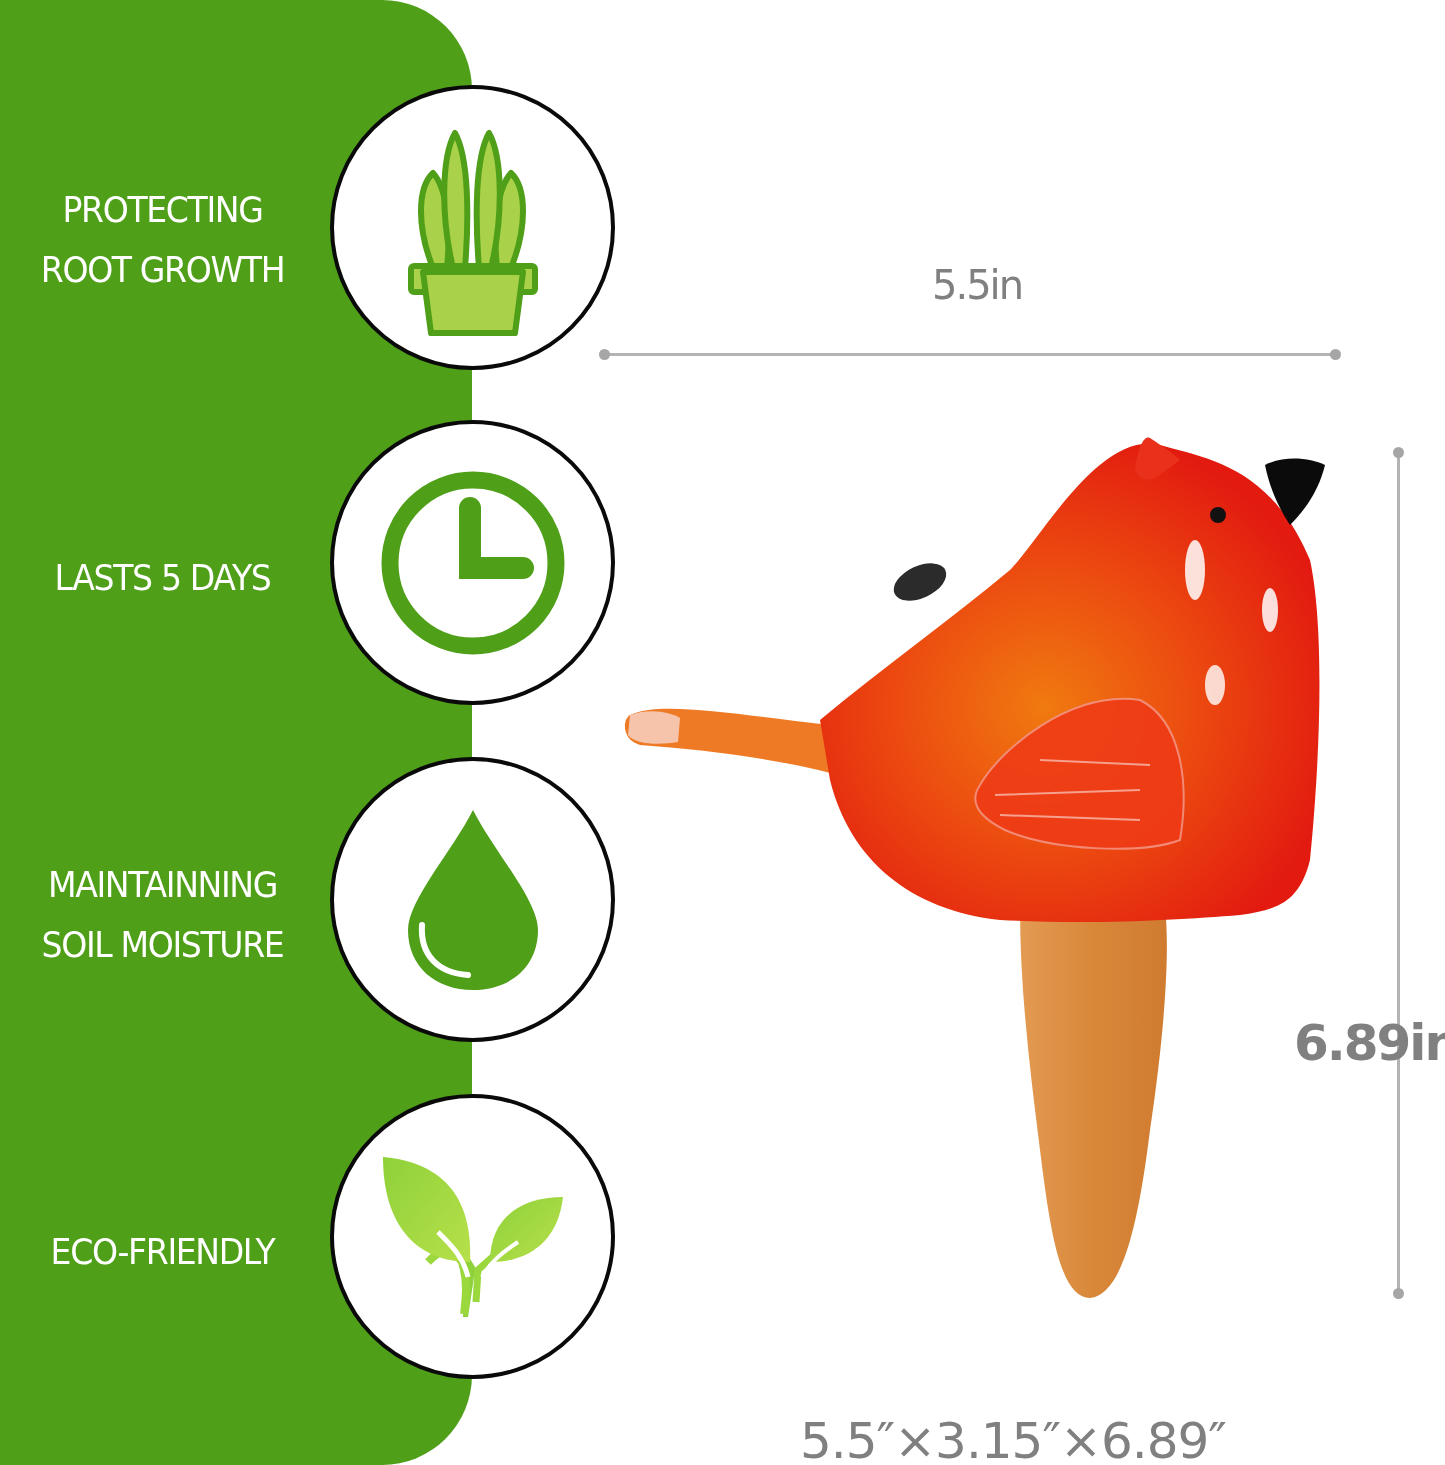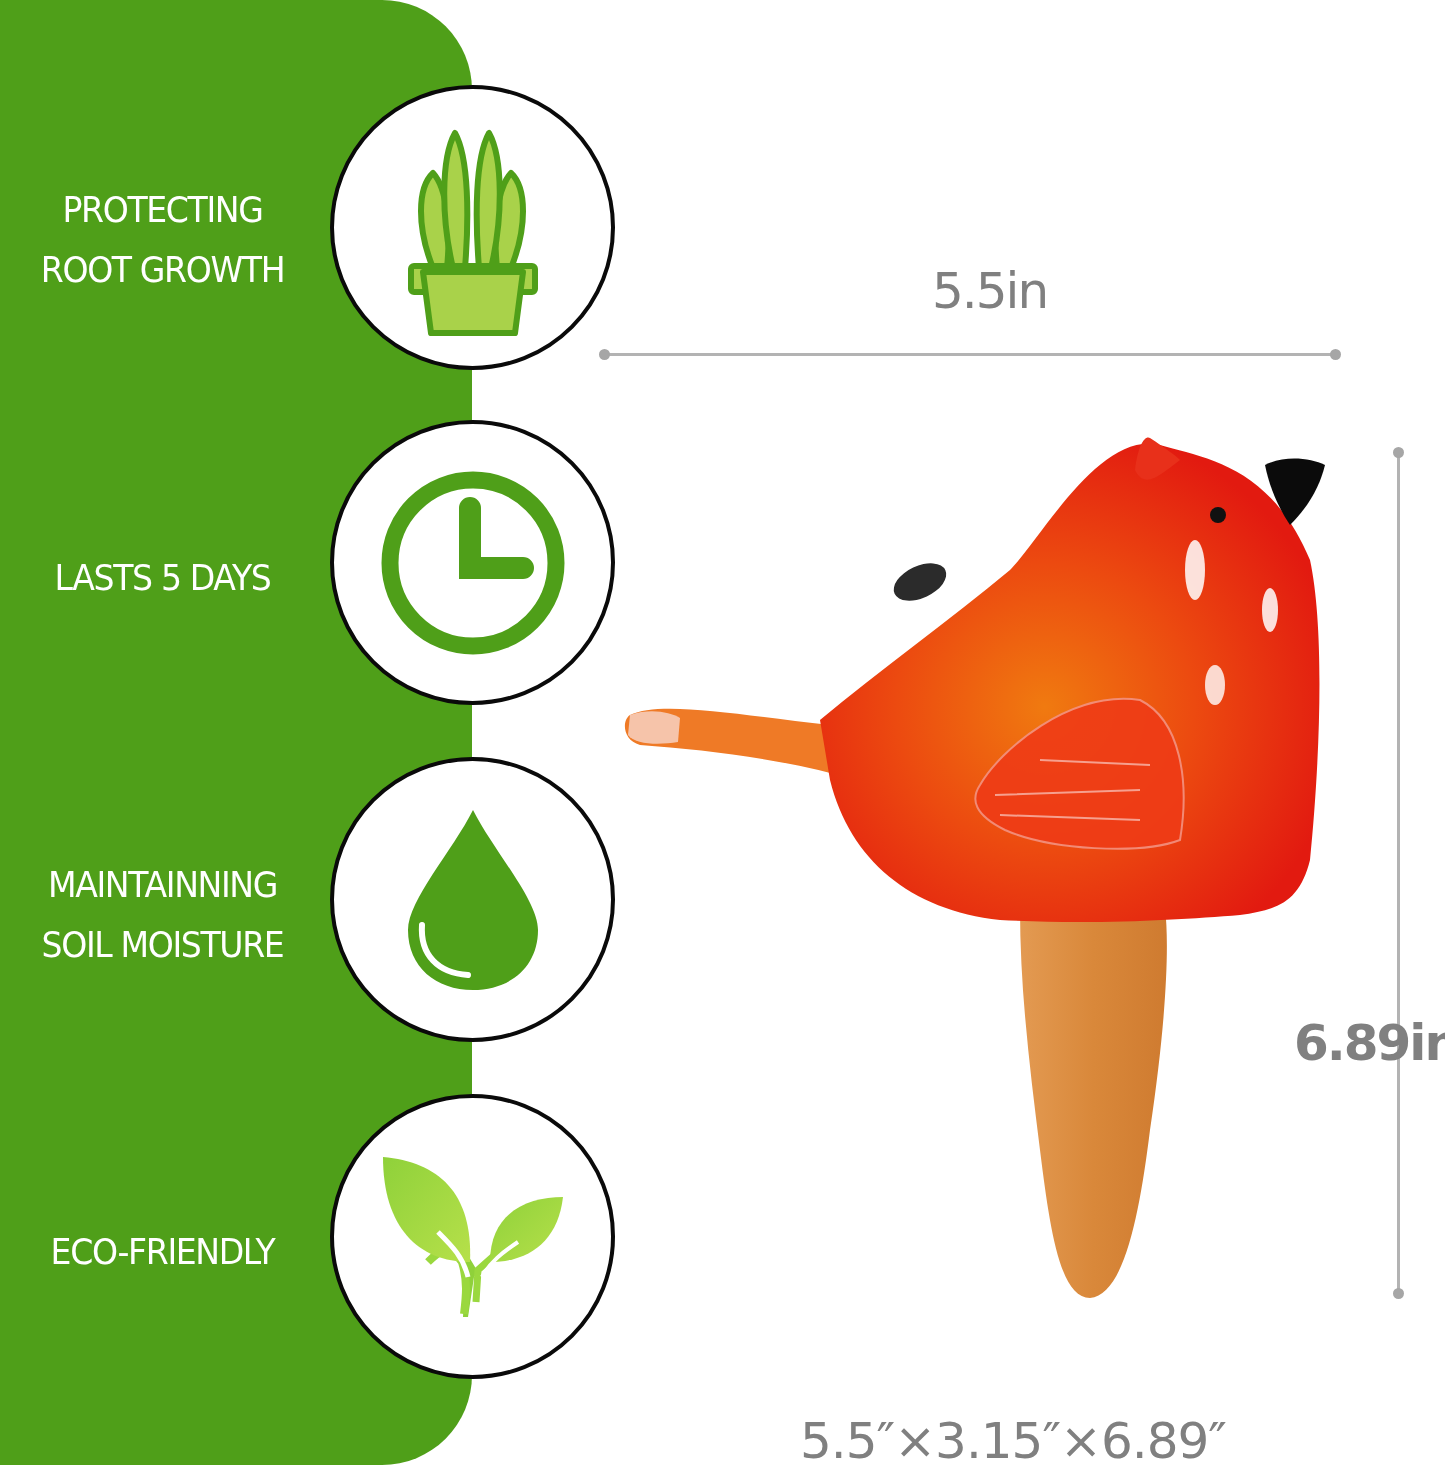--- a/index.html
+++ b/index.html
@@ -105,21 +105,21 @@
     <path d="M90 165 L96 125 L110 105 L100 120 L88 100 L85 165 Z" fill="#8fd13a"></path>
     <path d="M86 162 C88 145 90 130 84 110 C70 90 60 100 50 110" fill="none" stroke="#9ad83e" stroke-width="8"></path>
     <path d="M98 150 L100 118 L120 100" fill="none" stroke="#9ad83e" stroke-width="7"></path>
     <path d="M5 5 C60 10 95 40 92 110 C40 110 5 75 5 5 Z" fill="url(#leafG)"></path>
     <path d="M185 45 C150 45 112 60 112 110 C150 110 180 90 185 45 Z" fill="url(#leafG)"></path>
     <path d="M60 80 C75 95 85 105 90 125" fill="none" stroke="#ffffff" stroke-width="5"></path>
     <path d="M140 90 C125 100 112 110 104 125" fill="none" stroke="#ffffff" stroke-width="4"></path>
   </svg>
 </div>
 
-<div class="dim-text" style="left:932px; top:262px; font-size:50px; letter-spacing:-2px;">5.5in</div>
+<div class="dim-text" style="left:932px; top:262px; font-size:40px; letter-spacing:-2px;">5.5in</div>
 <div class="dim-line-h"></div>
 <div class="dot" style="left:599px; top:349px;"></div>
 <div class="dot" style="left:1330px; top:349px;"></div>
 
 <div class="dim-line-v"></div>
 <div class="dot" style="left:1393px; top:447px;"></div>
 <div class="dot" style="left:1393px; top:1288px;"></div>
 <div class="dim-text" style="left:1294px; top:1014px; font-size:50px; letter-spacing:-2px; background:transparent;font-weight:bold;">6.89in</div>
 
 <svg class="product" width="720" height="880" viewBox="0 0 720 880">

